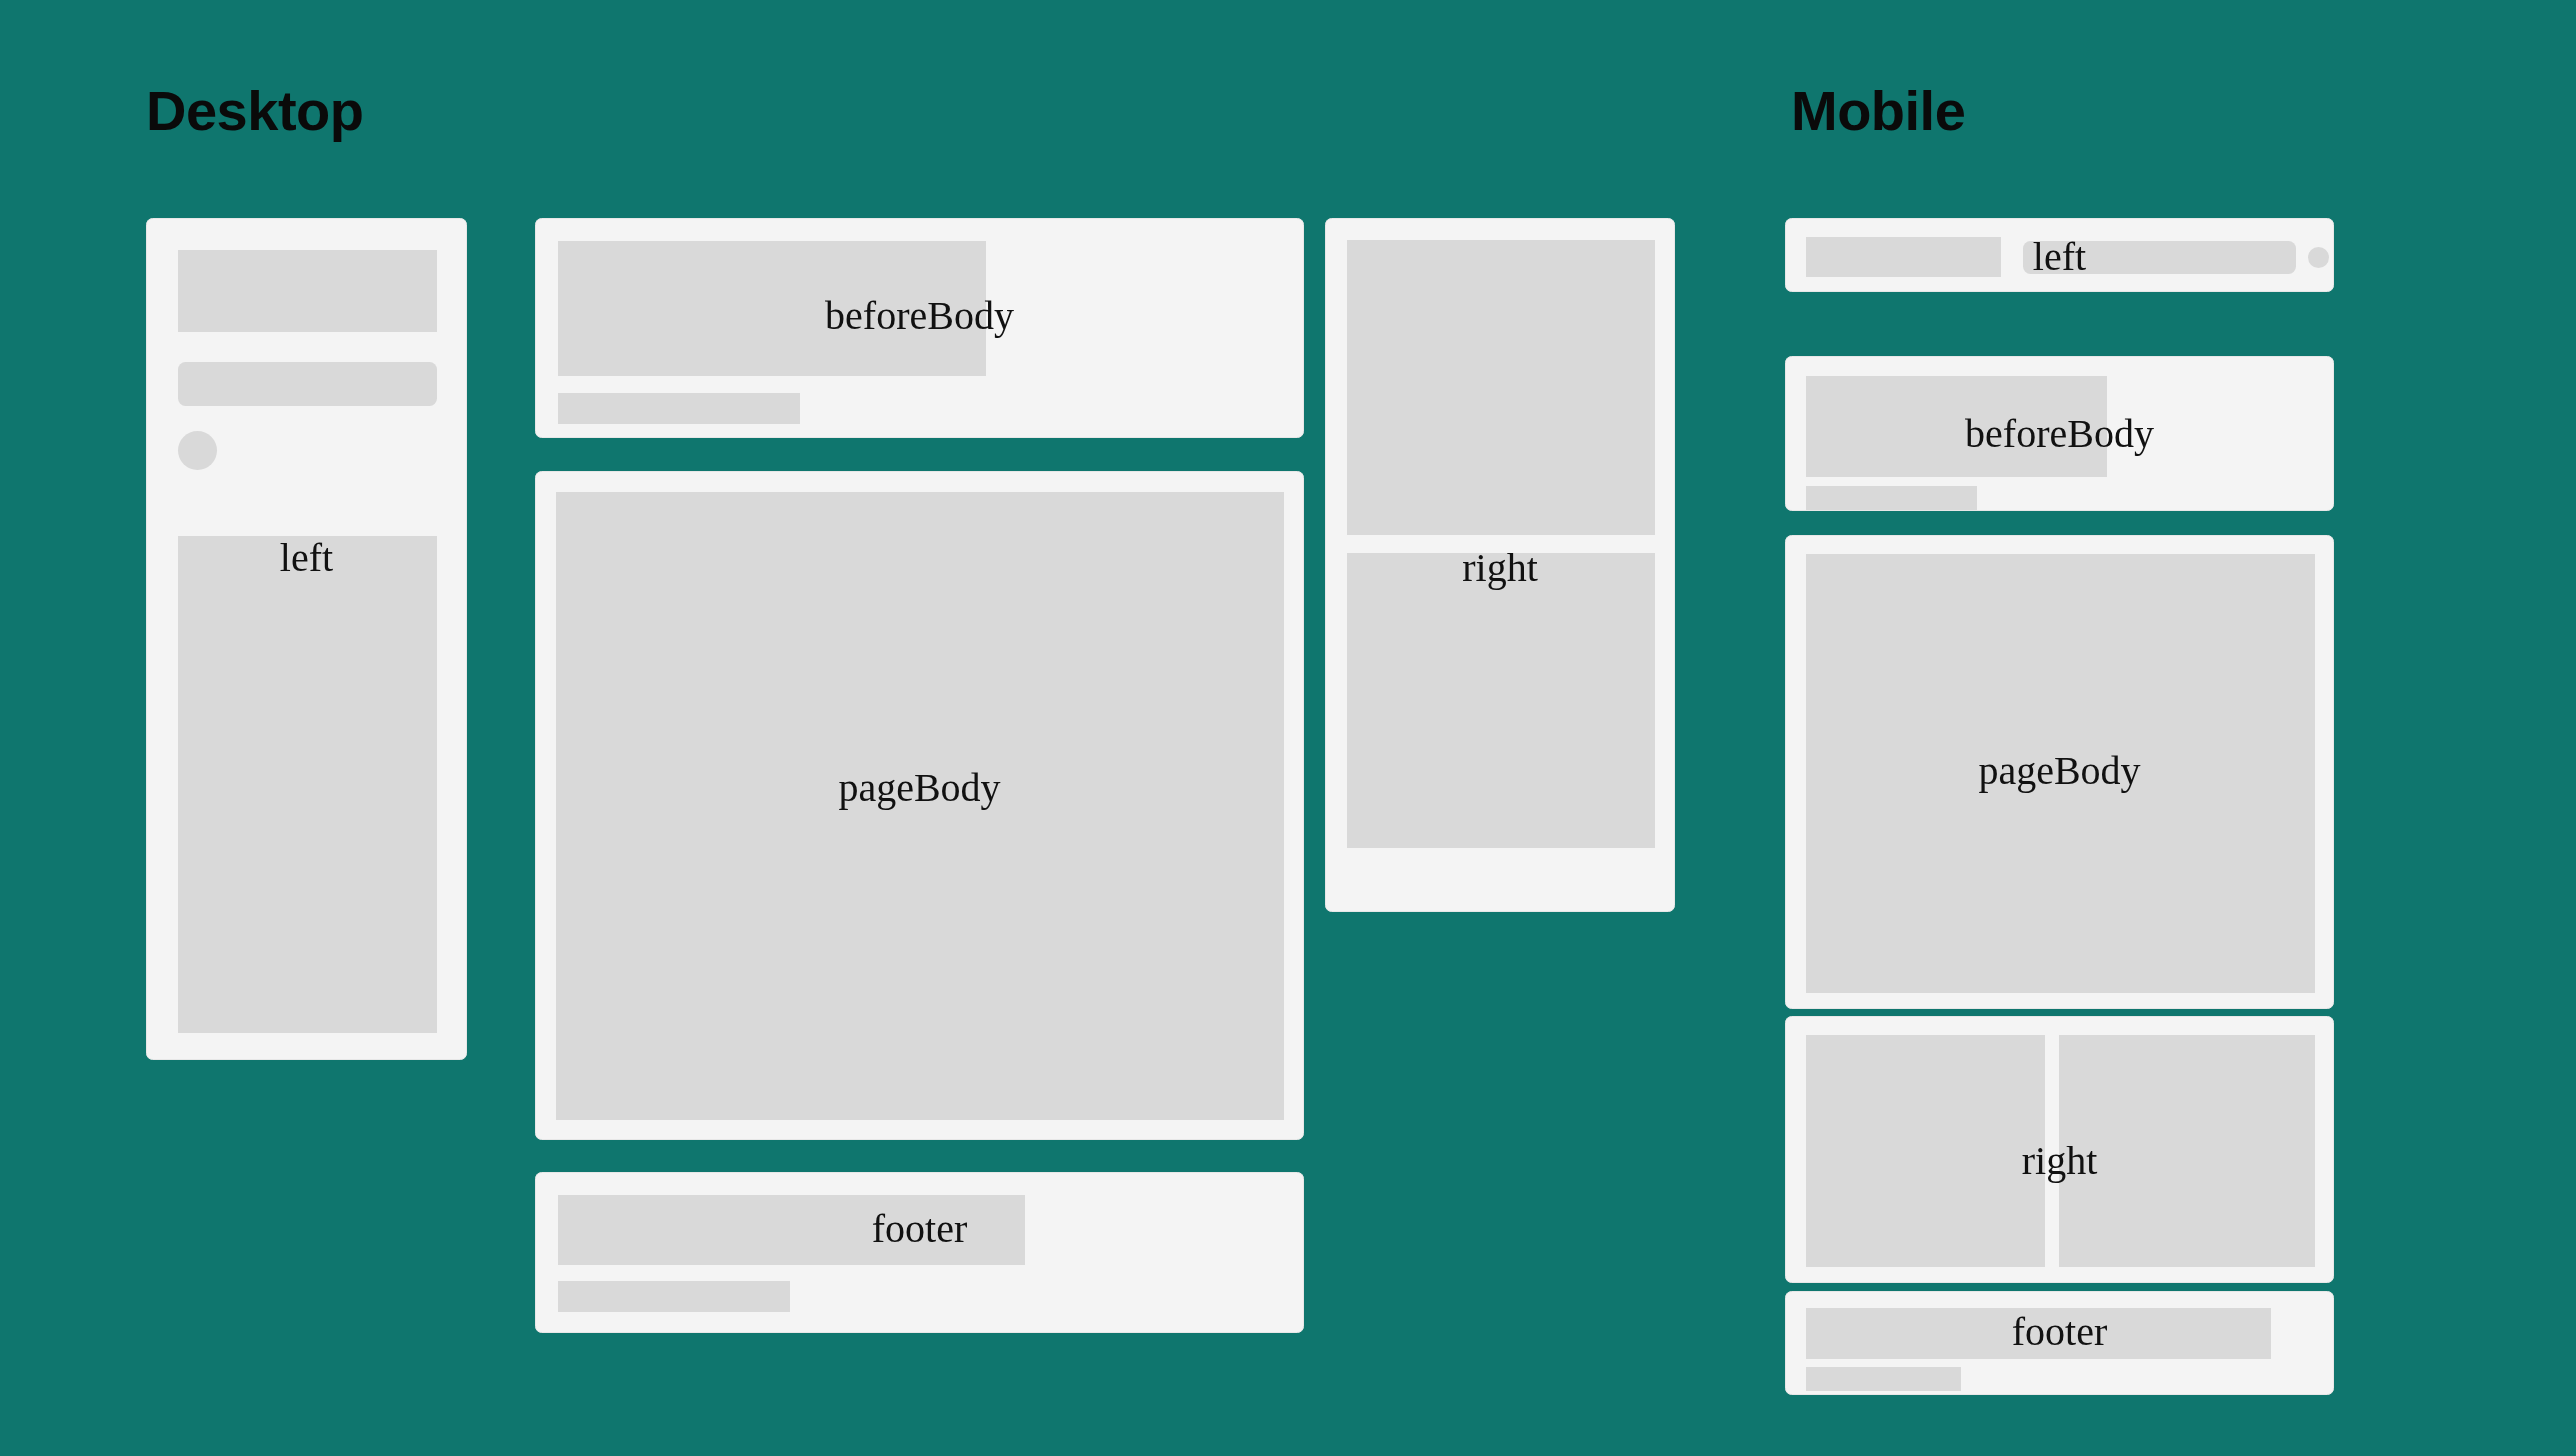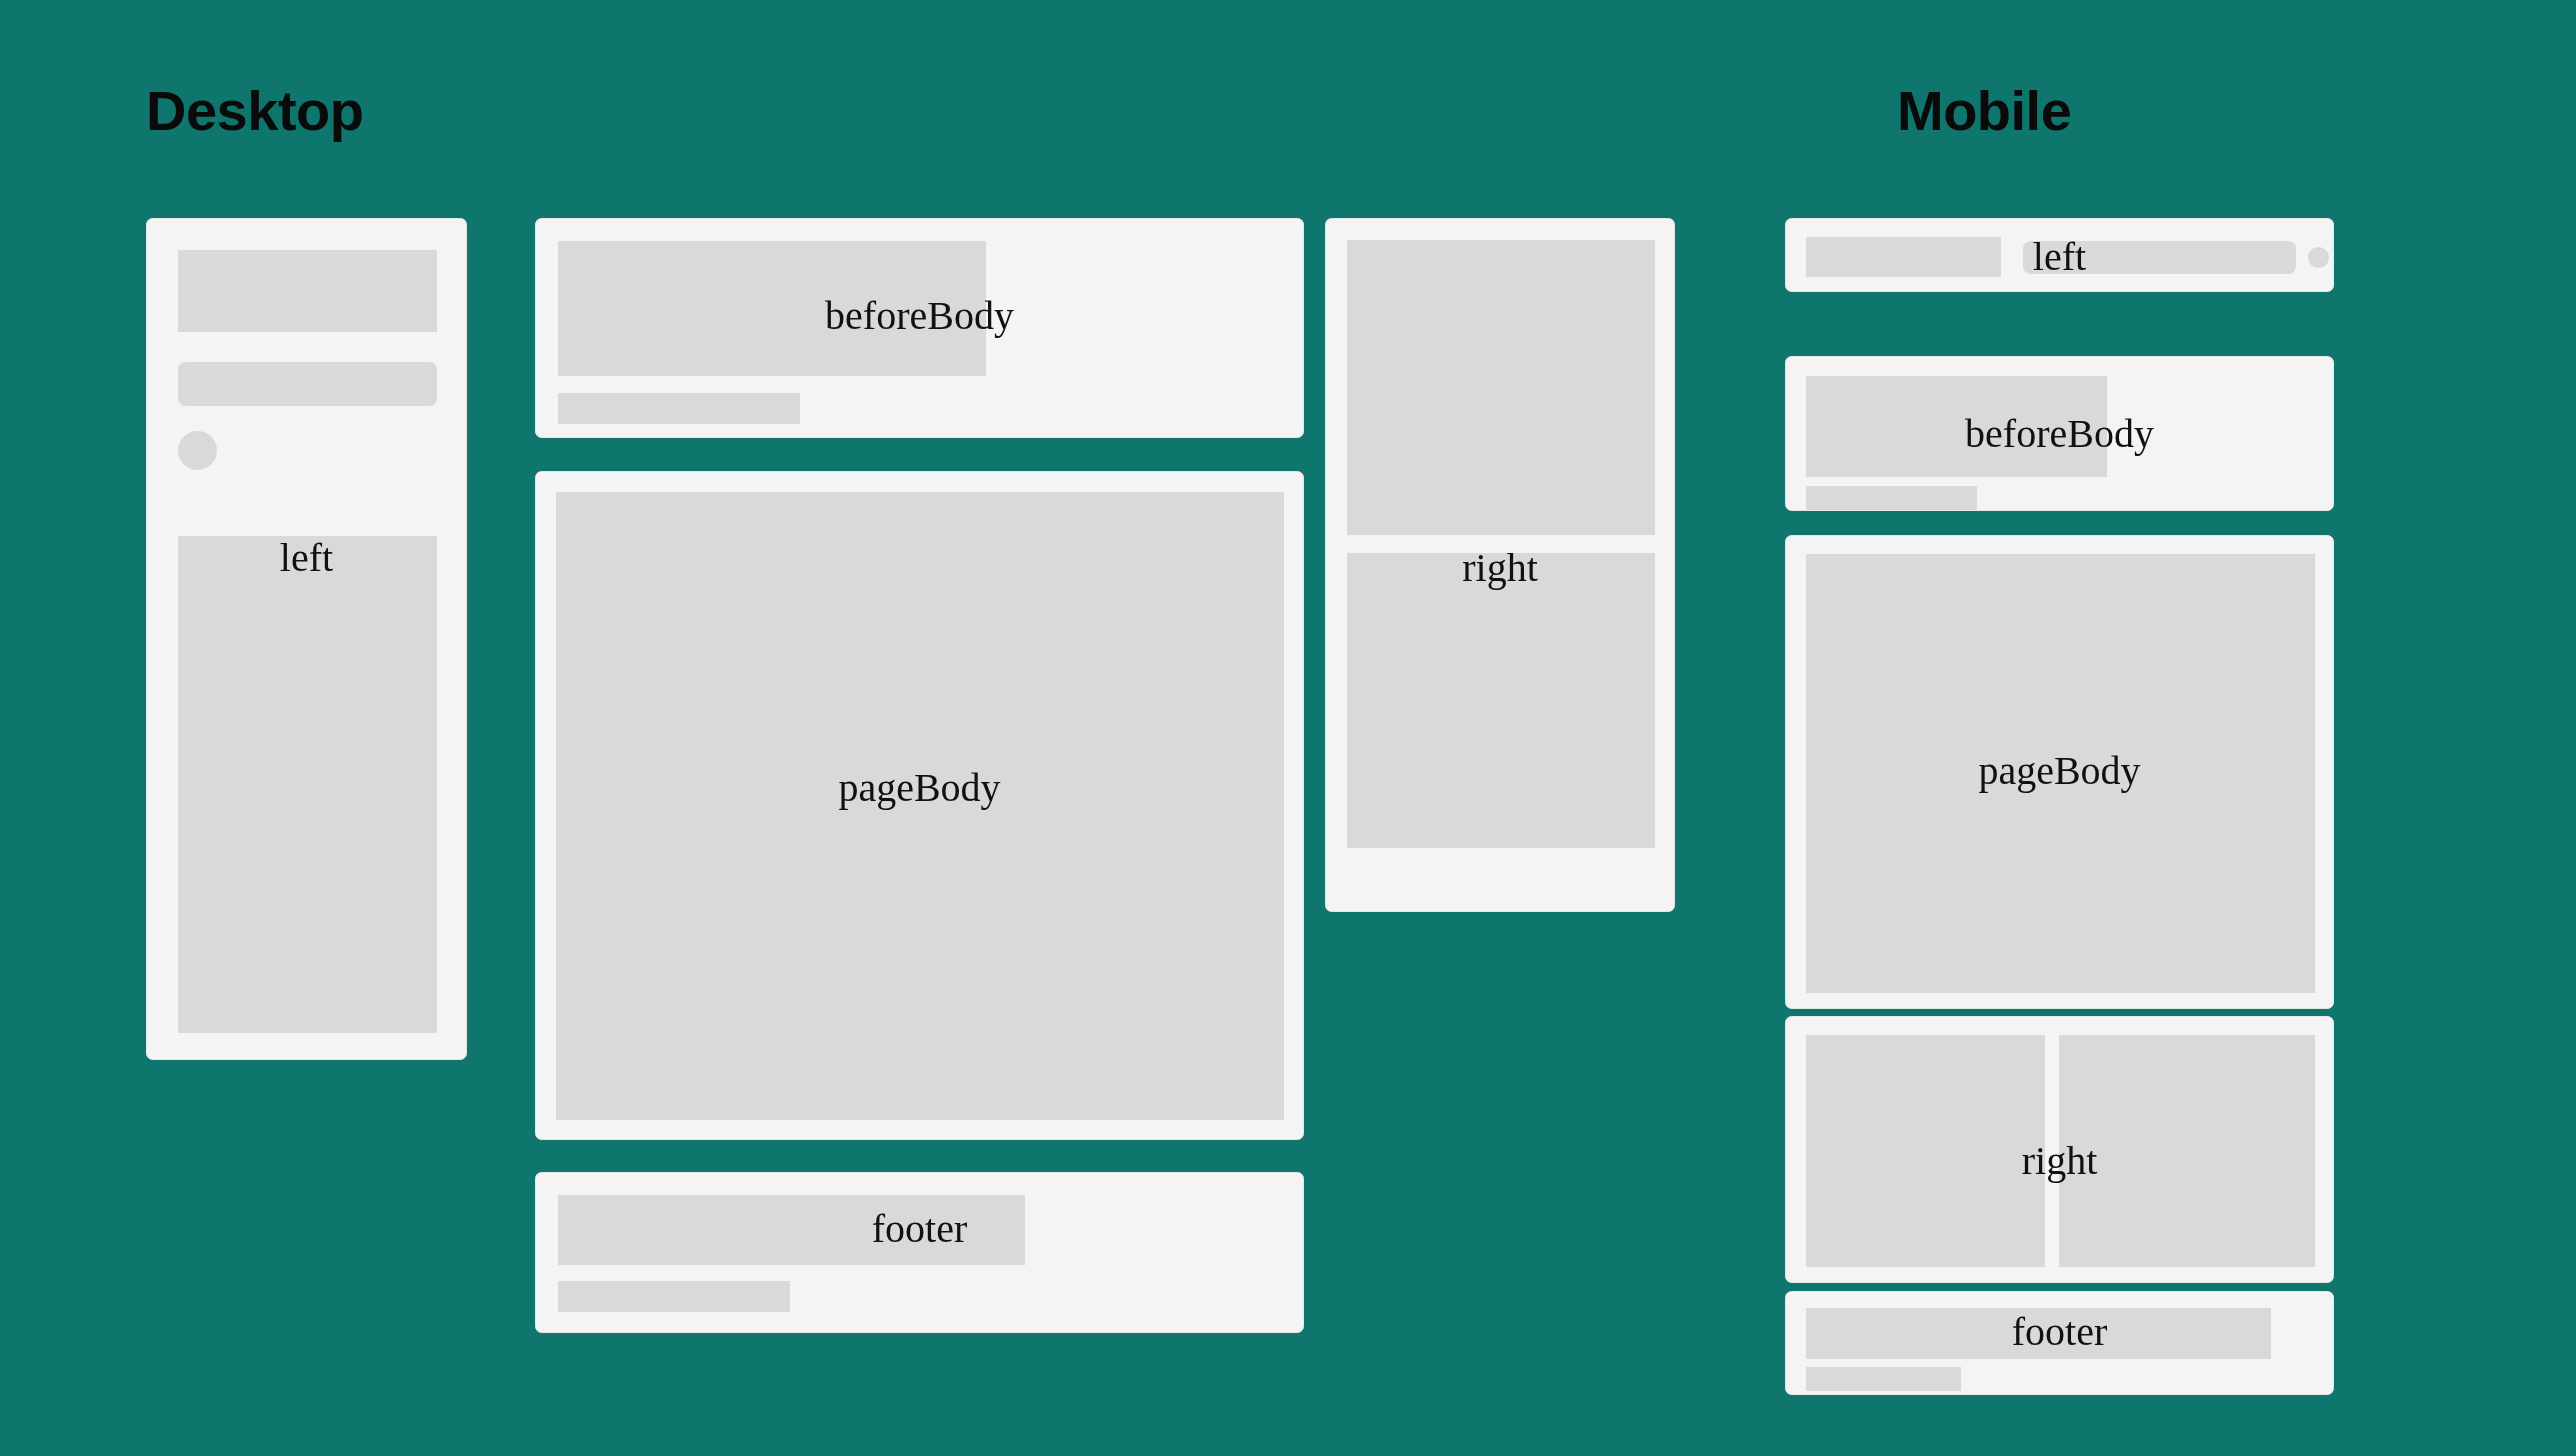--- a/index.html
+++ b/index.html
@@ -24,21 +24,21 @@
     position: absolute;
     font-family: "Liberation Sans", sans-serif;
     font-weight: bold;
     font-size: 56px;
     line-height: 1;
     color: #0a0a0a;
     letter-spacing: -0.5px;
     white-space: nowrap;
   }
   #desktop-title { left: 146px; top: 83px; }
-  #mobile-title  { left: 1897px; top: 83px; }
+  #mobile-title  { left: 1791px; top: 83px; }
 
   
   .panel {
     position: absolute;
     background: #f4f4f4;
     border: 0.9px solid #e7e7e7;
     border-radius: 6.6px;
   }
 
   

